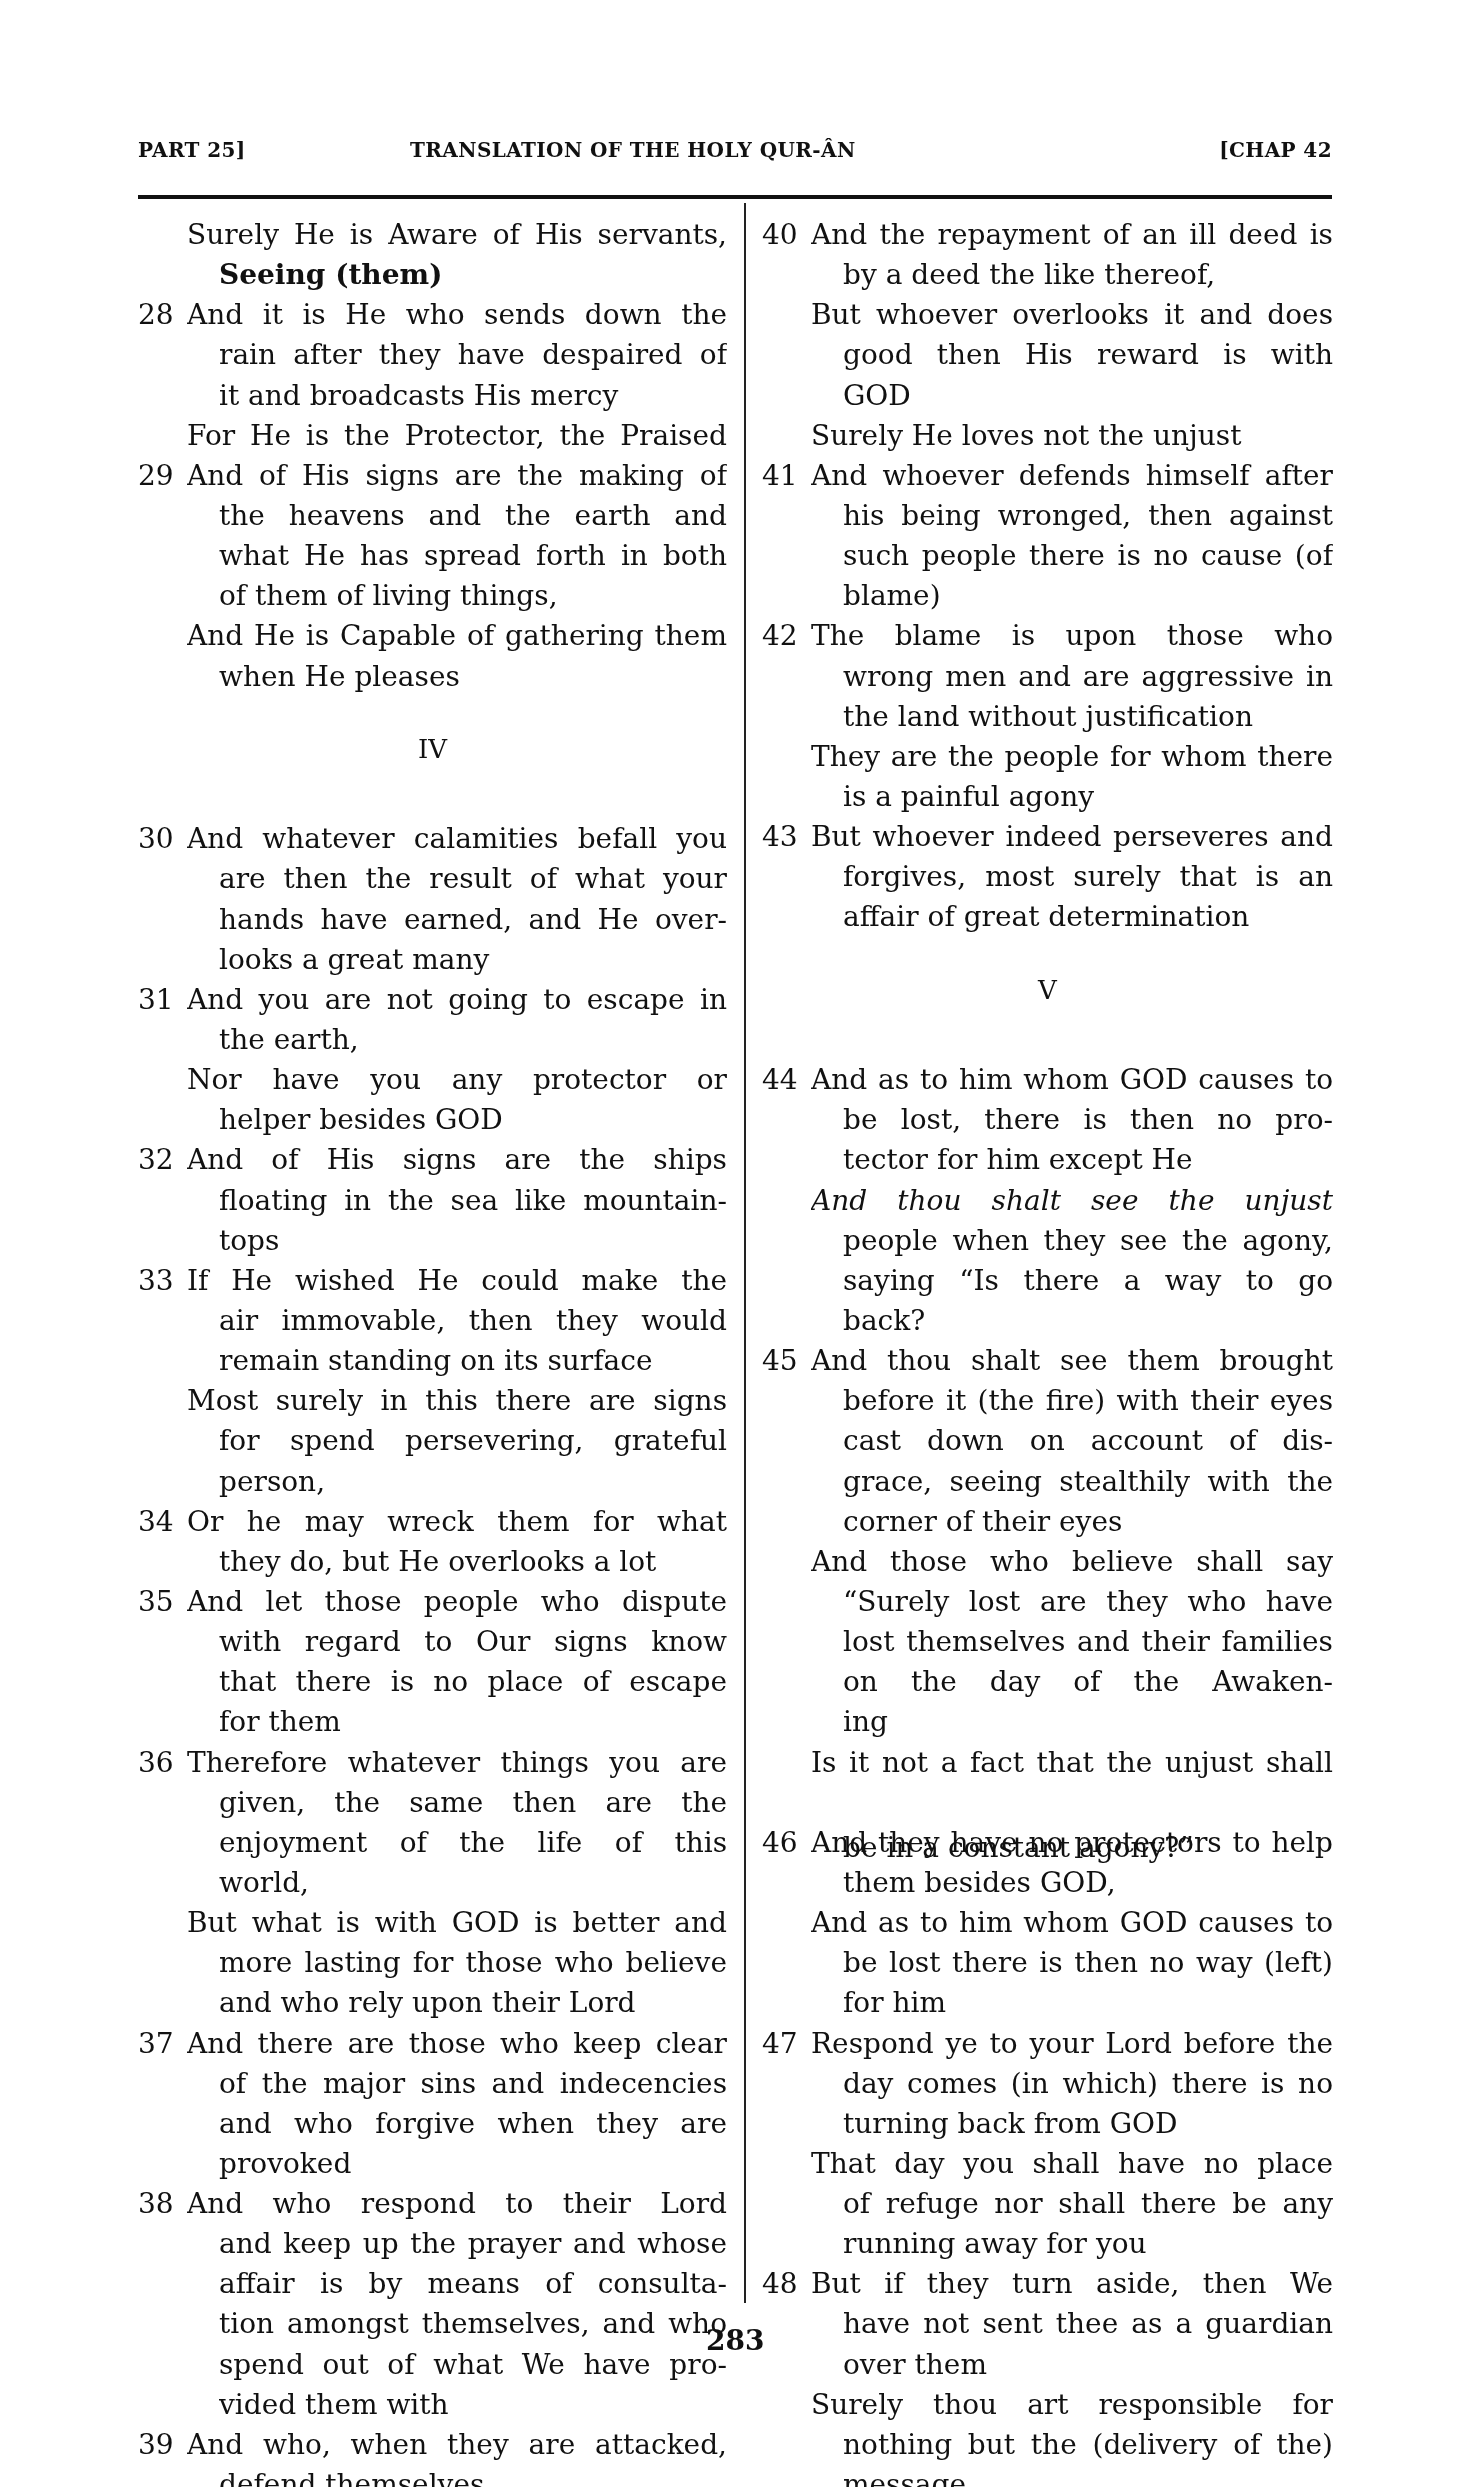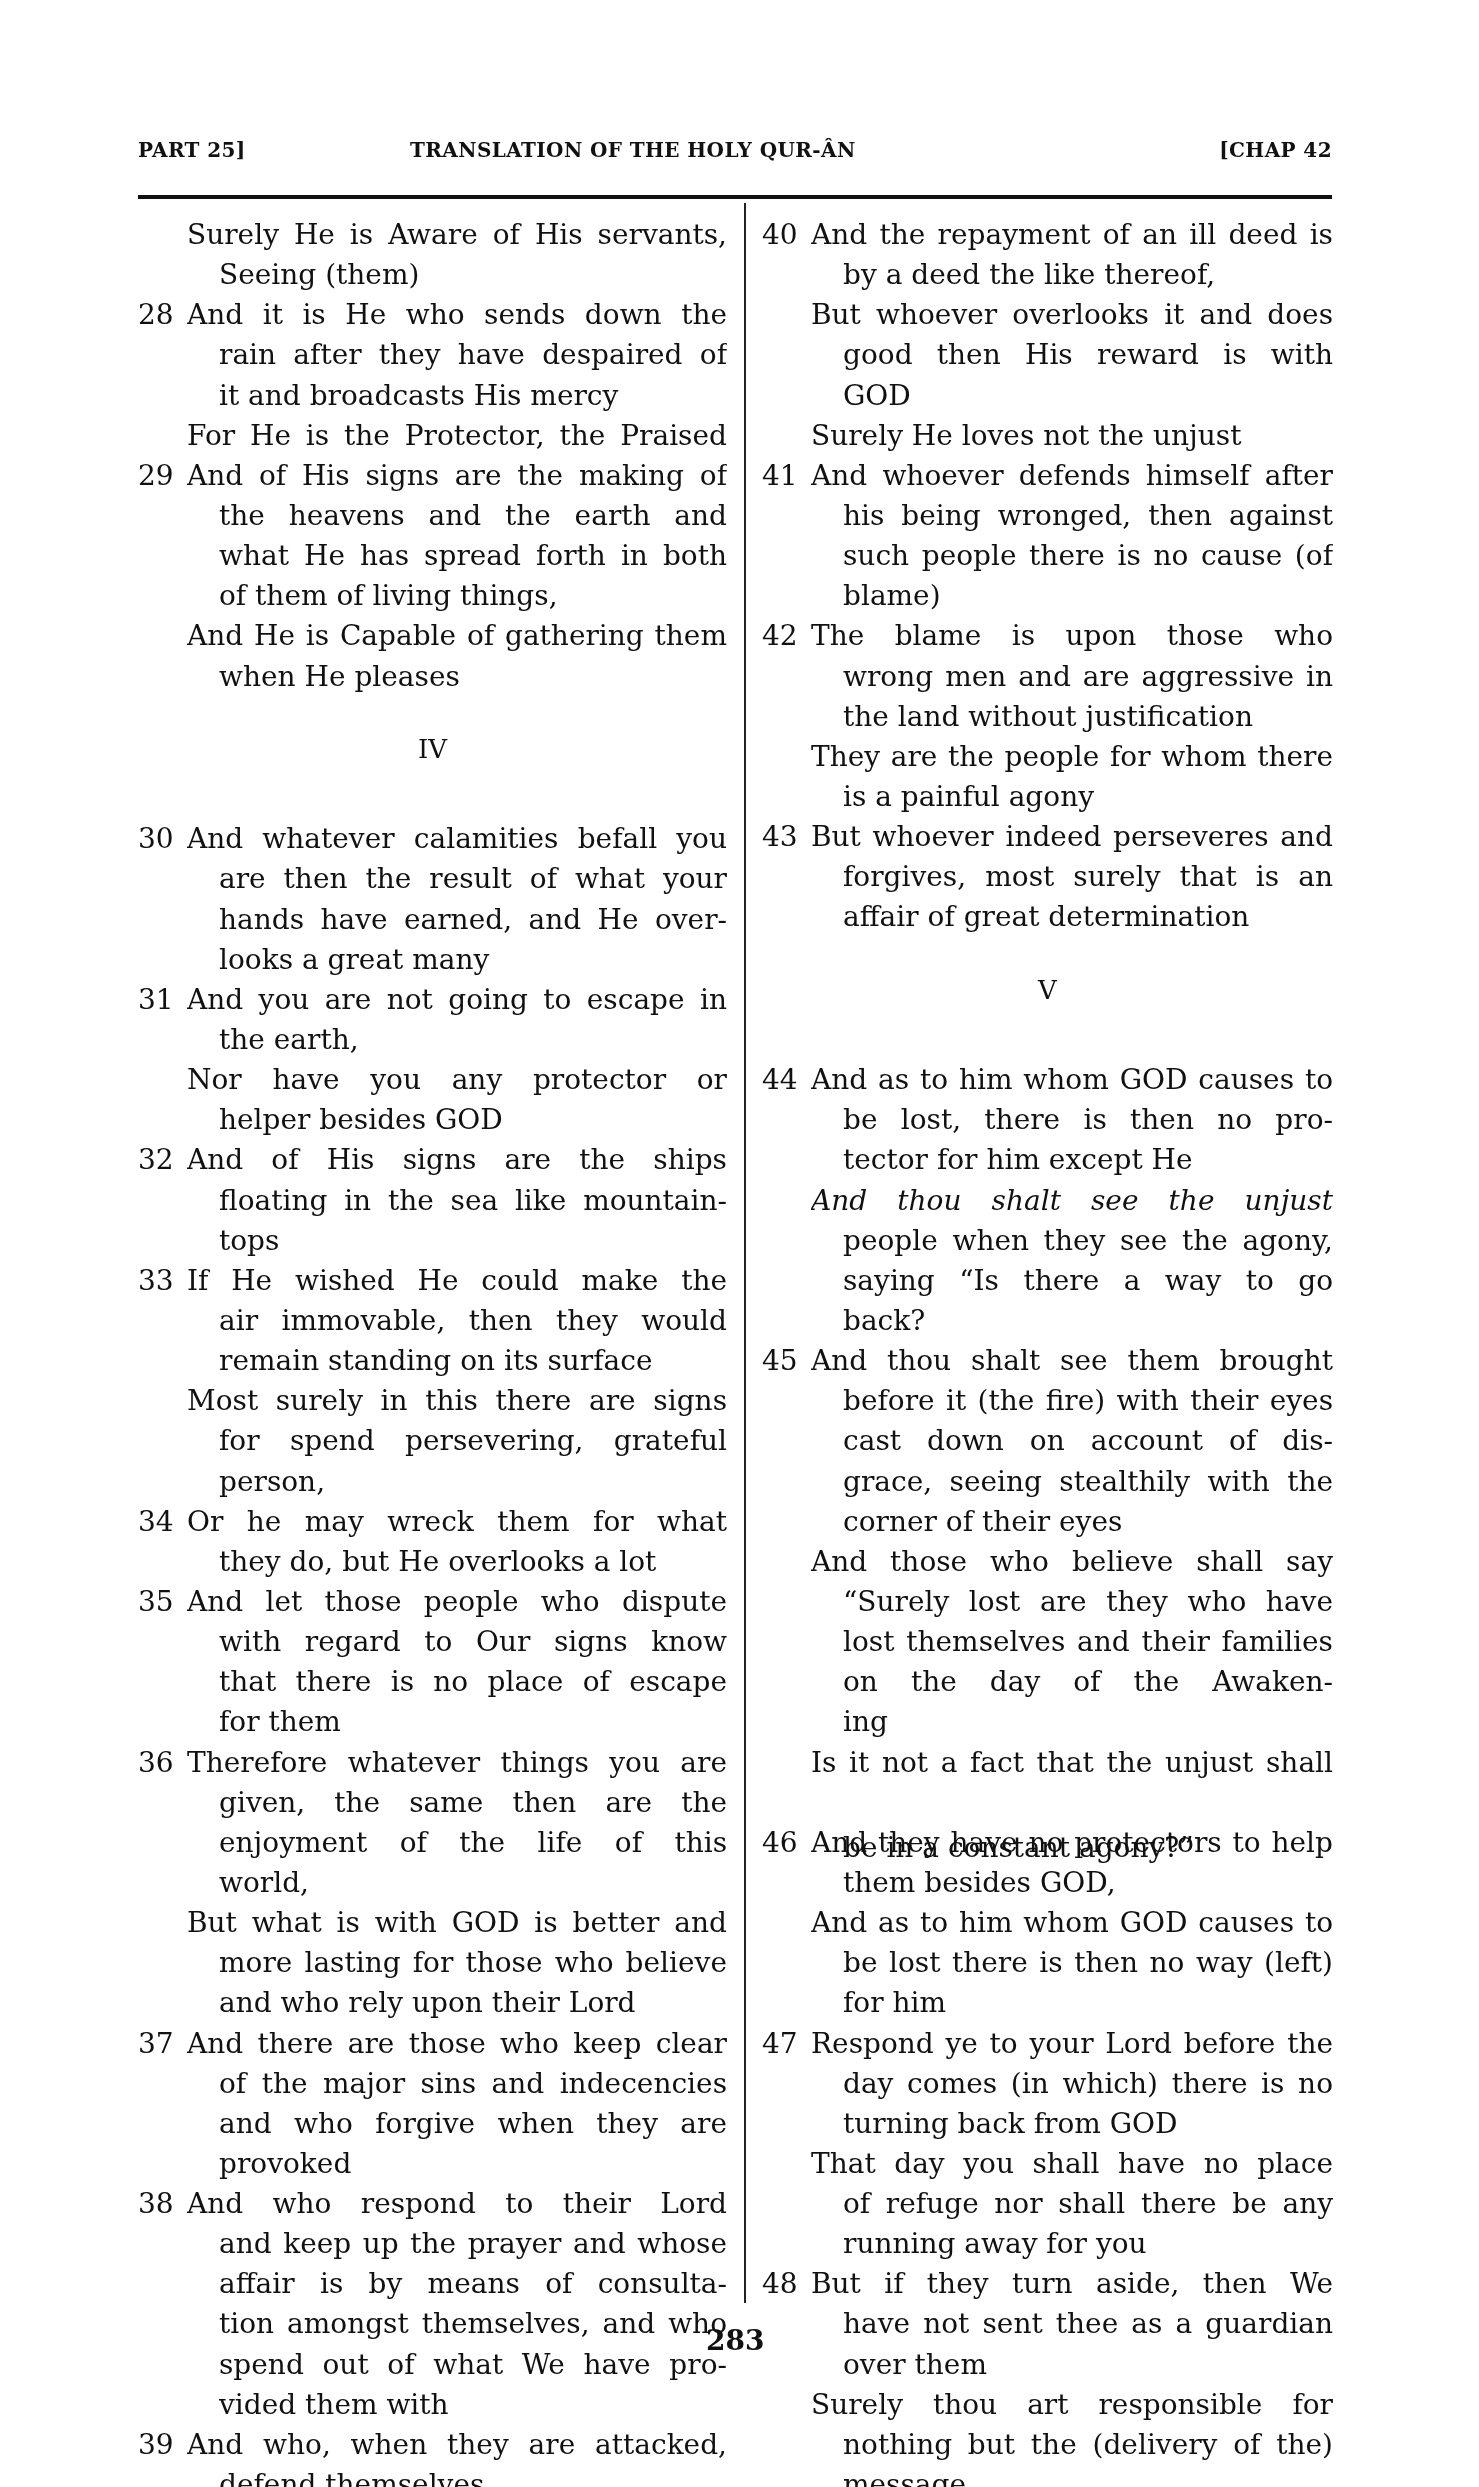--- a/index.html
+++ b/index.html
@@ -34,21 +34,21 @@
   <span class="hdr-center">TRANSLATION OF THE HOLY QUR-ÂN</span>
   <span class="hdr-right">[CHAP 42</span>
 </div>
 <div class="rule"></div>
 <div class="divider"></div>
 
 <div class="col col-left" id="col-left">
     <div class="line" style="top: 0px;">
       <span class="txt lvl1">Surely He is Aware of His servants,</span>
     </div>
-    <div class="line" style="top: 40px;">
+    <div class="line" style="top: 40px; font-weight: bold;">
       <span class="txt lvl2 last">Seeing (them)</span>
     </div>
     <div class="line" style="top: 80px;">
       <span class="num">28</span>
       <span class="txt lvl1">And it is He who sends down the</span>
     </div>
     <div class="line" style="top: 120px;">
       <span class="txt lvl2">rain after they have despaired of</span>
     </div>
     <div class="line" style="top: 161px;">

